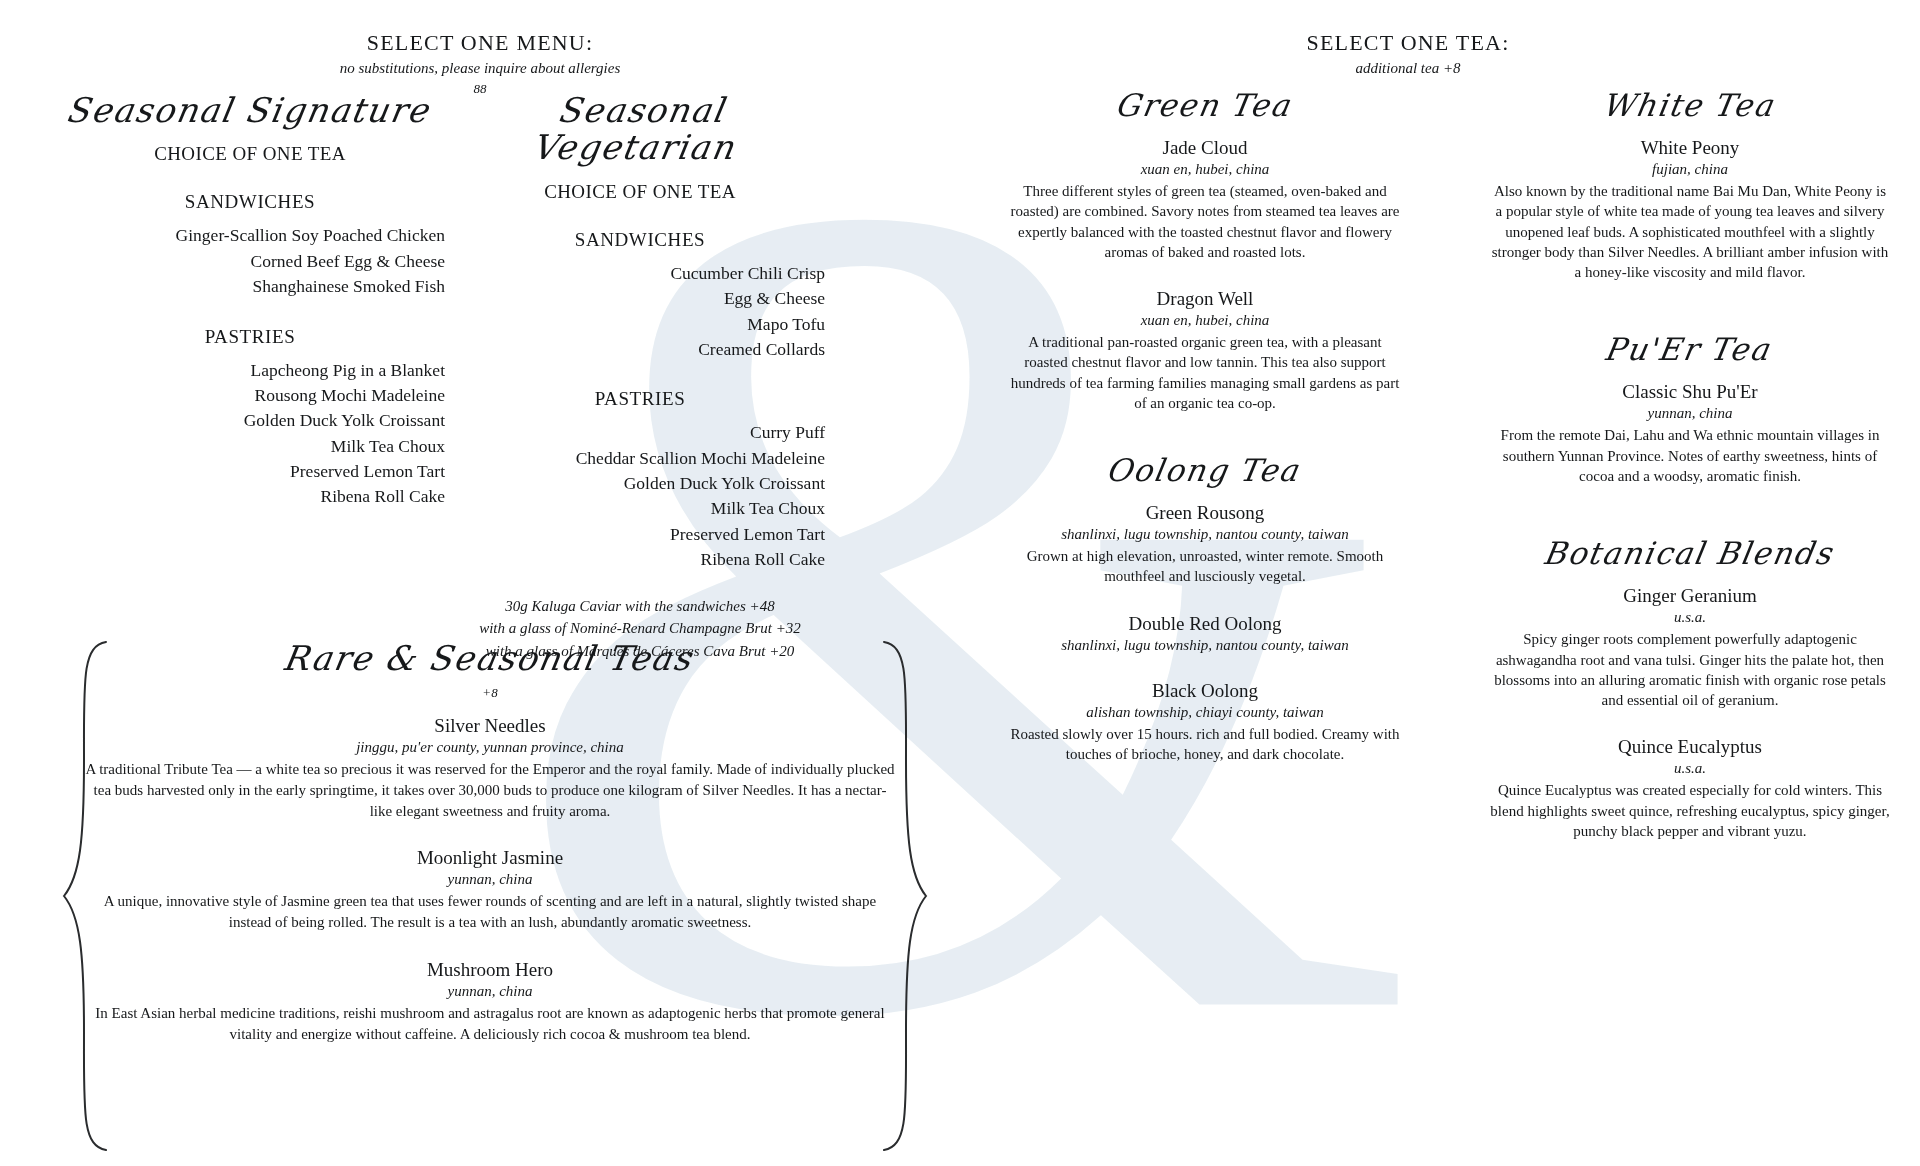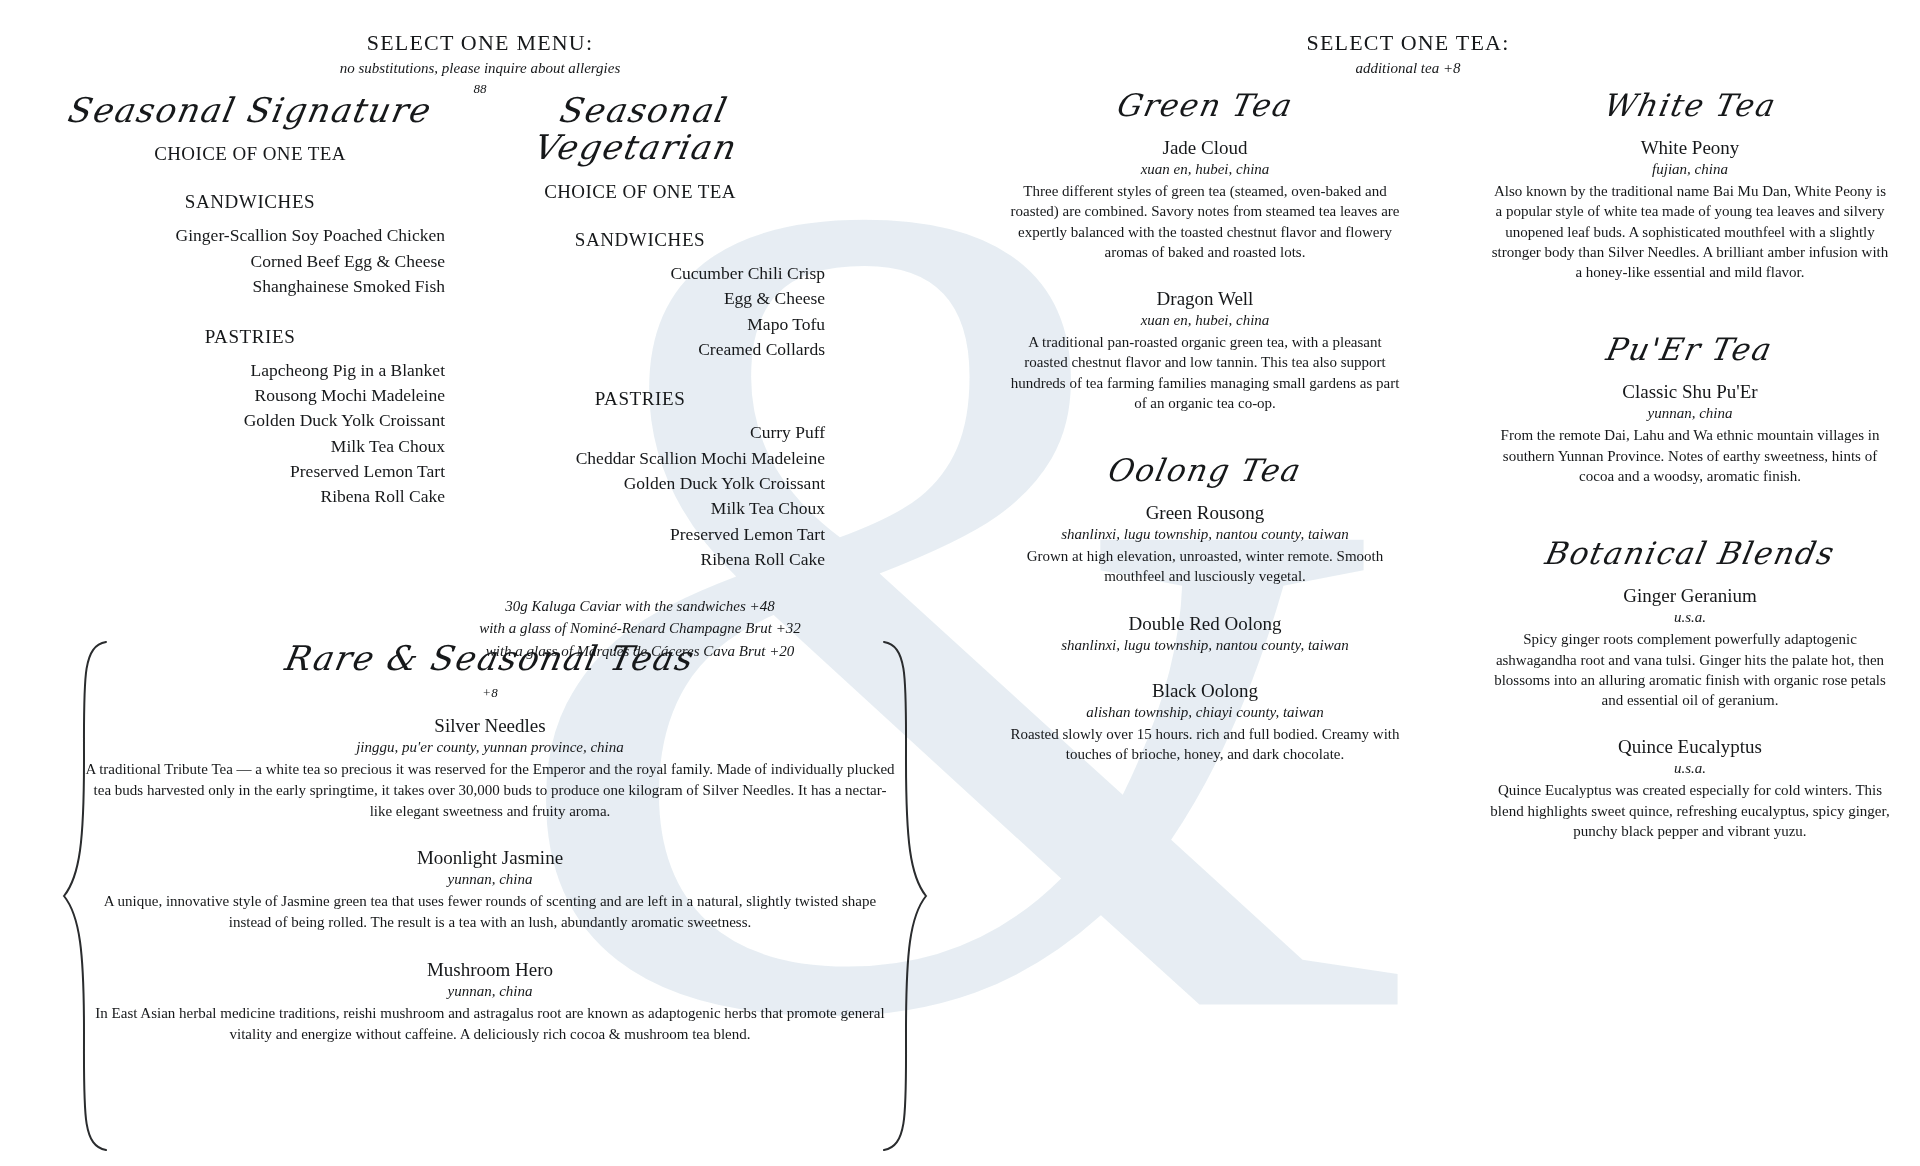--- a/index.html
+++ b/index.html
@@ -253,21 +253,21 @@
         <div class="tea-origin">alishan township, chiayi county, taiwan</div>
         <div class="tea-desc">Roasted slowly over 15 hours. rich and full bodied. Creamy with touches of brioche, honey, and dark chocolate.</div>
       </div>
     </div>
 
     <div class="col col-white">
       <div class="script-h small"><span class="script">White Tea</span></div>
       <div class="tea">
         <div class="tea-name">White Peony</div>
         <div class="tea-origin">fujian, china</div>
-        <div class="tea-desc">Also known by the traditional name Bai Mu Dan, White Peony is a popular style of white tea made of young tea leaves and silvery unopened leaf buds. A sophisticated mouthfeel with a slightly stronger body than Silver Needles. A brilliant amber infusion with a honey-like essential and mild flavor.</div>
+        <div class="tea-desc">Also known by the traditional name Bai Mu Dan, White Peony is a popular style of white tea made of young tea leaves and silvery unopened leaf buds. A sophisticated mouthfeel with a slightly stronger body than Silver Needles. A brilliant amber infusion with a honey-like viscosity and mild flavor.</div>
       </div>
 
       <div class="script-h small" style="margin-top:50px;"><span class="script">Pu'Er Tea</span></div>
       <div class="tea">
         <div class="tea-name">Classic Shu Pu'Er</div>
         <div class="tea-origin">yunnan, china</div>
         <div class="tea-desc">From the remote Dai, Lahu and Wa ethnic mountain villages in southern Yunnan Province. Notes of earthy sweetness, hints of cocoa and a woodsy, aromatic finish.</div>
       </div>
 
       <div class="script-h small" style="margin-top:50px;"><span class="script">Botanical Blends</span></div>

